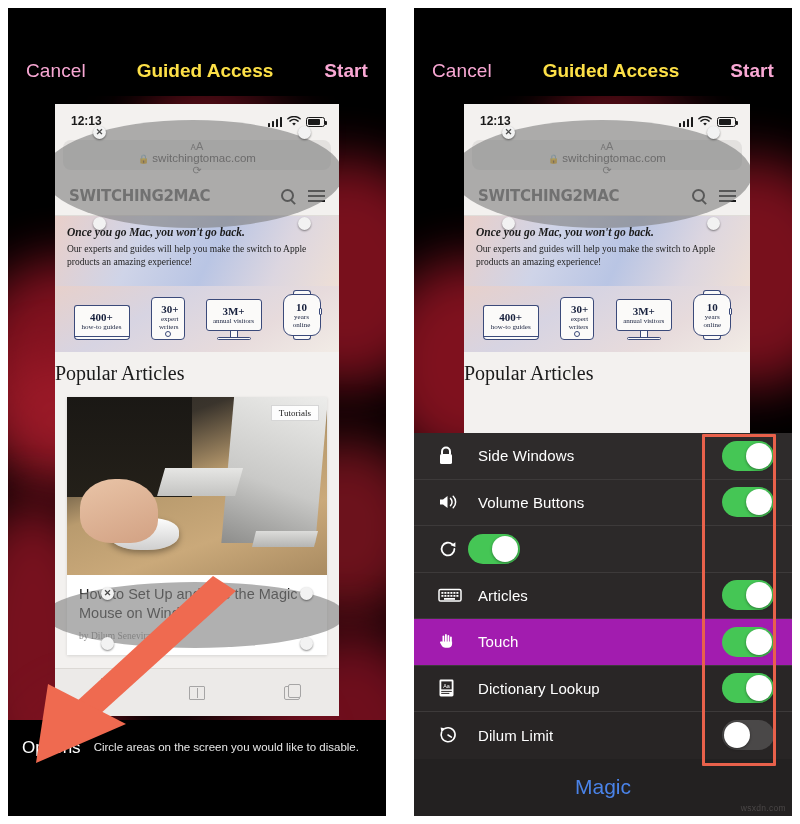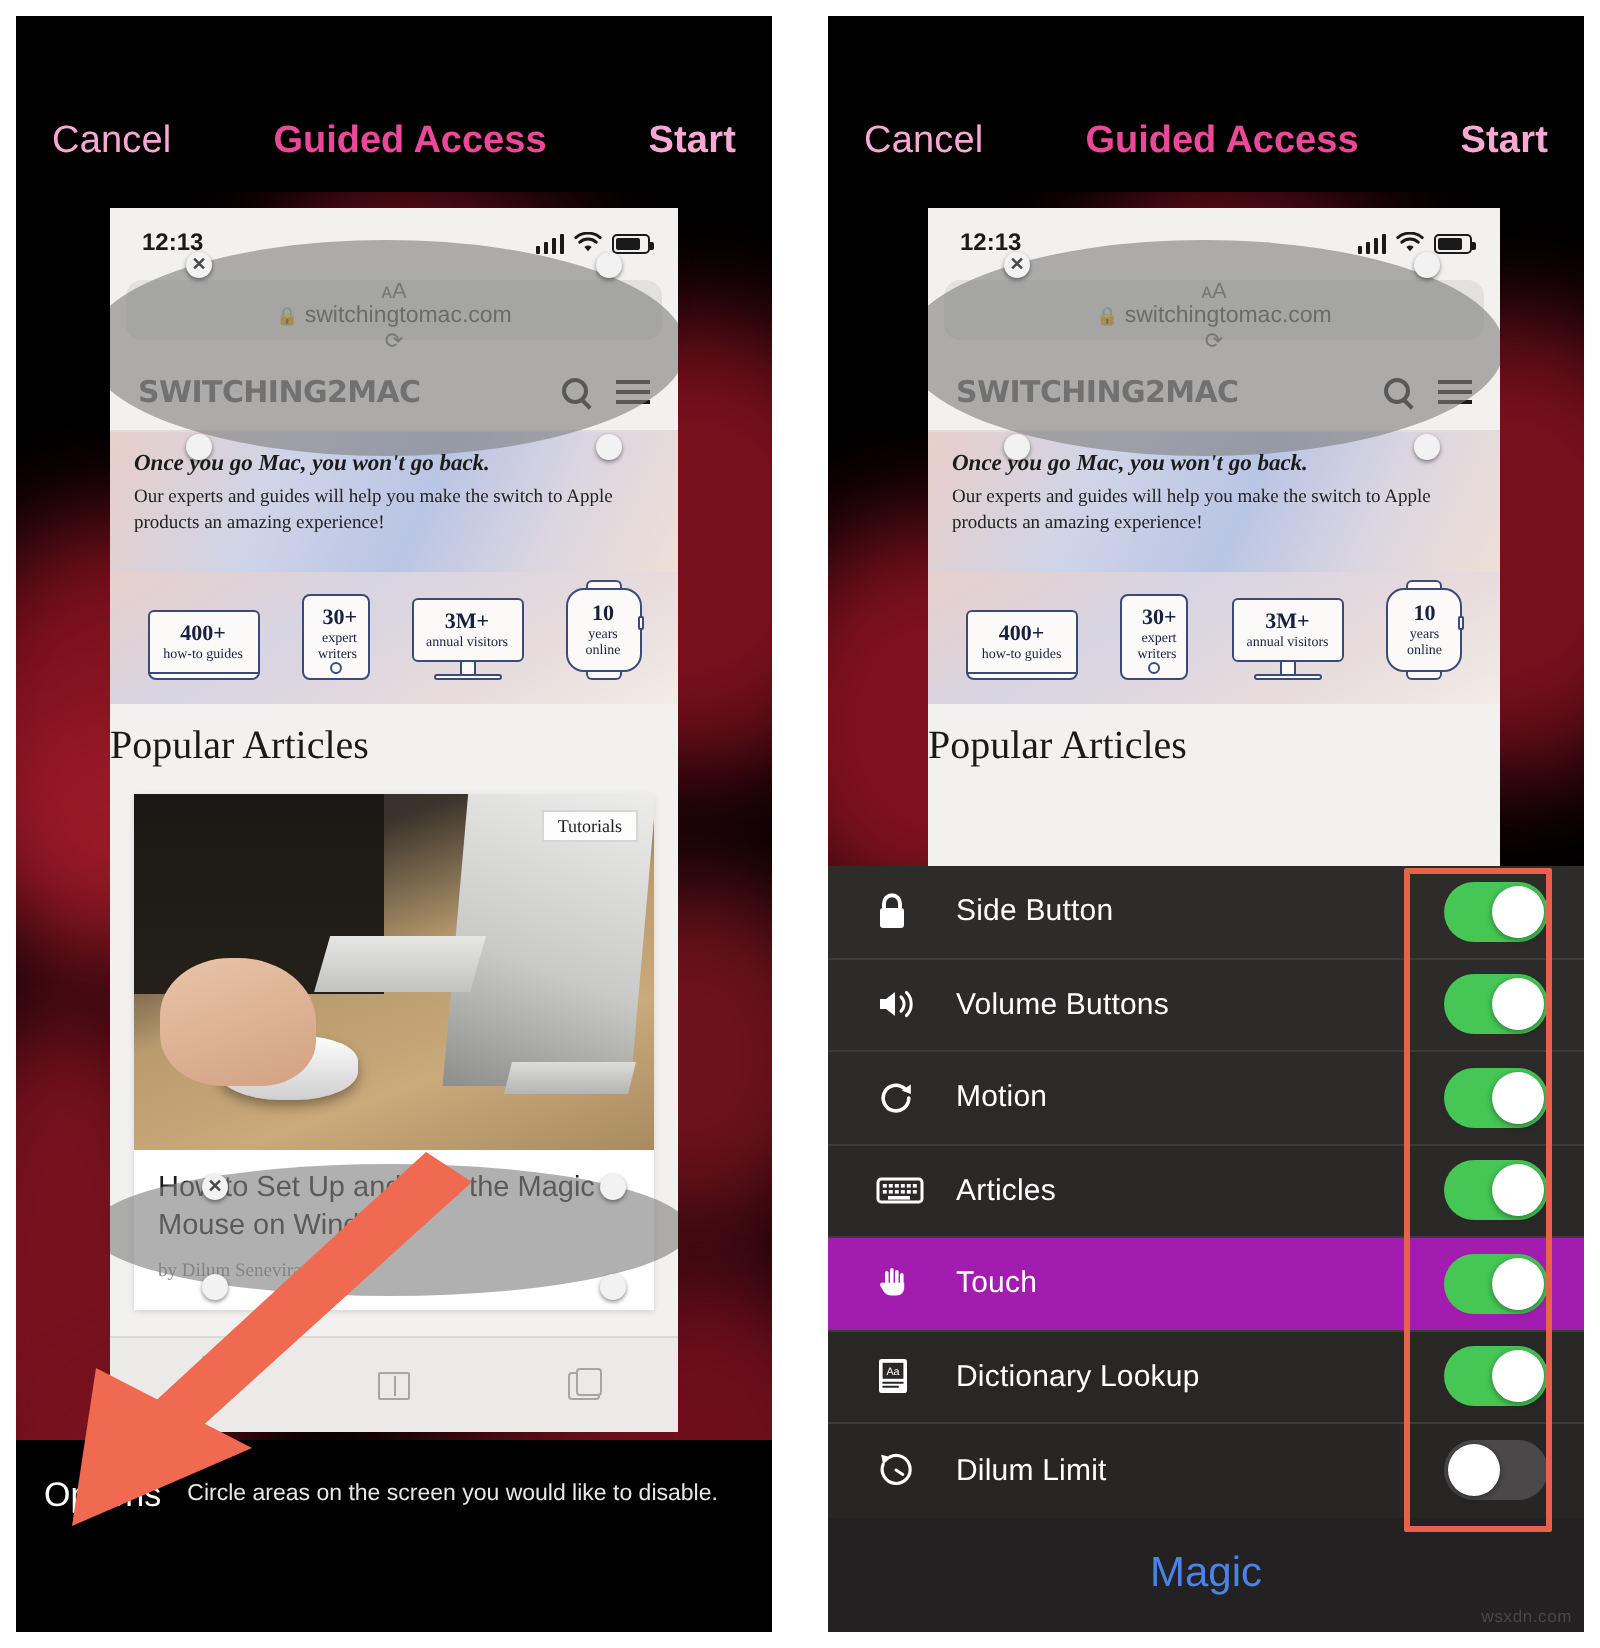--- a/index.html
+++ b/index.html
@@ -37,21 +37,21 @@
 
   
   .navbar {
     position:absolute; left:0; right:0; top:0; height:88px;
     display:flex; align-items:flex-end; justify-content:space-between;
     padding:0 18px 14px 18px;
     background:#000; z-index:6;
   }
   .nav-side { font-size:19px; color:#f9a8d4; letter-spacing:.1px; }
   .nav-start { font-weight:bold; }
-  .nav-title { font-size:19px; font-weight:bold; color:#ec4899; }
+  .nav-title { font-size:19px; font-weight:bold; color:#fde047; }
 
   
   .preview {
     position:absolute; left:47px; top:96px; width:284px; height:612px;
     background:#f3f1ef; overflow:hidden; z-index:2;
   }
   .panel-right .preview { left:50px; top:96px; width:286px; height:340px; }
 
   .status-row {
     height:34px; display:flex; align-items:center; justify-content:space-between;
@@ -479,21 +479,21 @@
 
     <div class="sheet">
 
       <div class="opt-row">
         <span class="opt-ico">
           <svg width="16" height="20" viewBox="0 0 16 20">
             <path d="M4 8V5.6a4 4 0 0 1 8 0V8" stroke="#fff" stroke-width="2" fill="none"></path>
             <rect x="2" y="8" width="12" height="10" rx="1.6" fill="#fff"></rect>
           </svg>
         </span>
-        <span class="opt-name">Side Button</span>
+        <span class="opt-name">Side Windows</span>
         <span class="tgl on">
             <span class="knob"></span>
           </span>
       </div>
 
       <div class="opt-row">
         <span class="opt-ico">
           <svg width="22" height="18" viewBox="0 0 22 18">
             <path d="M2 6.5h3L9.5 3v12L5 11.5H2Z" fill="#fff"></path>
             <path d="M12.5 5.4a5 5 0 0 1 0 7.2" stroke="#fff" stroke-width="1.5" fill="none" stroke-linecap="round"></path>
@@ -506,21 +506,20 @@
           </span>
       </div>
 
       <div class="opt-row">
         <span class="opt-ico">
           <svg width="20" height="20" viewBox="0 0 20 20">
             <path d="M16.4 10a6.4 6.4 0 1 1-2.2-4.8" stroke="#fff" stroke-width="1.8" fill="none" stroke-linecap="round"></path>
             <polygon points="17.4,3.2 17.4,8 12.8,6.2" fill="#fff"></polygon>
           </svg>
         </span>
-        <span class="opt-name">Motion</span>
         <span class="tgl on">
             <span class="knob"></span>
           </span>
       </div>
 
       <div class="opt-row">
         <span class="opt-ico">
           <svg width="24" height="16" viewBox="0 0 24 16">
             <rect x="1" y="2.5" width="22" height="11.5" rx="1.6" stroke="#fff" stroke-width="1.5" fill="none"></rect>
             <g fill="#fff">

